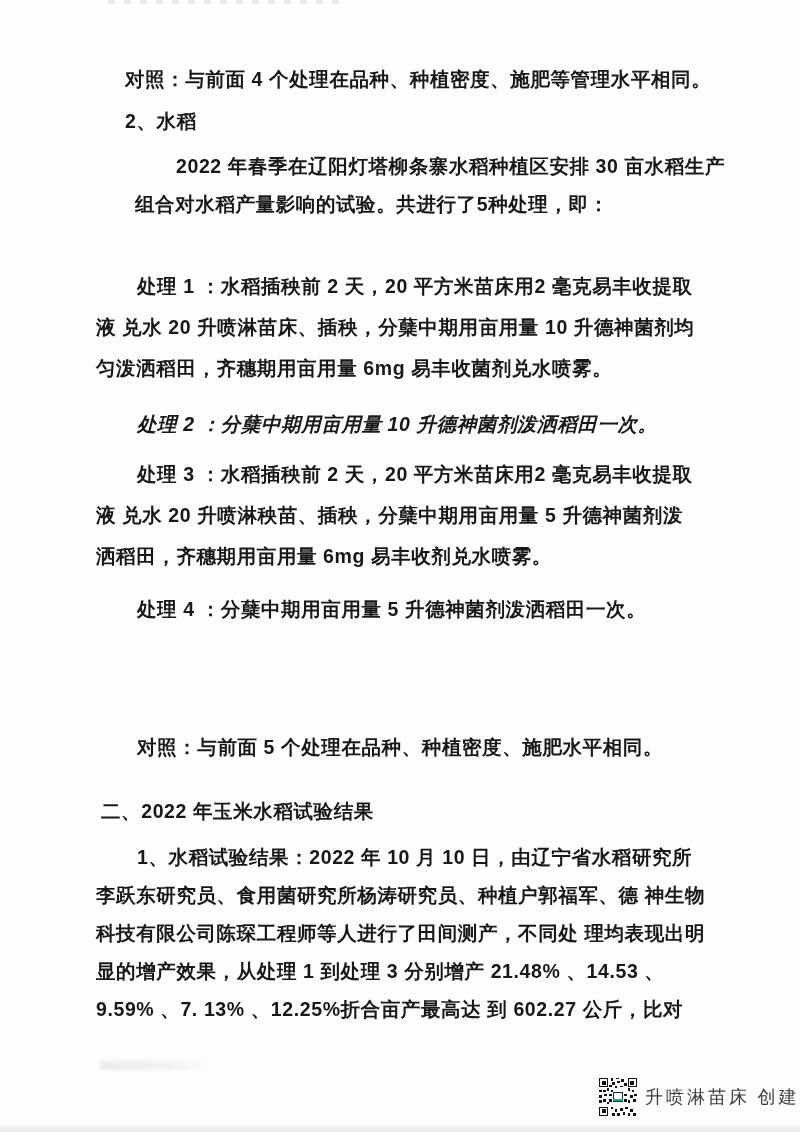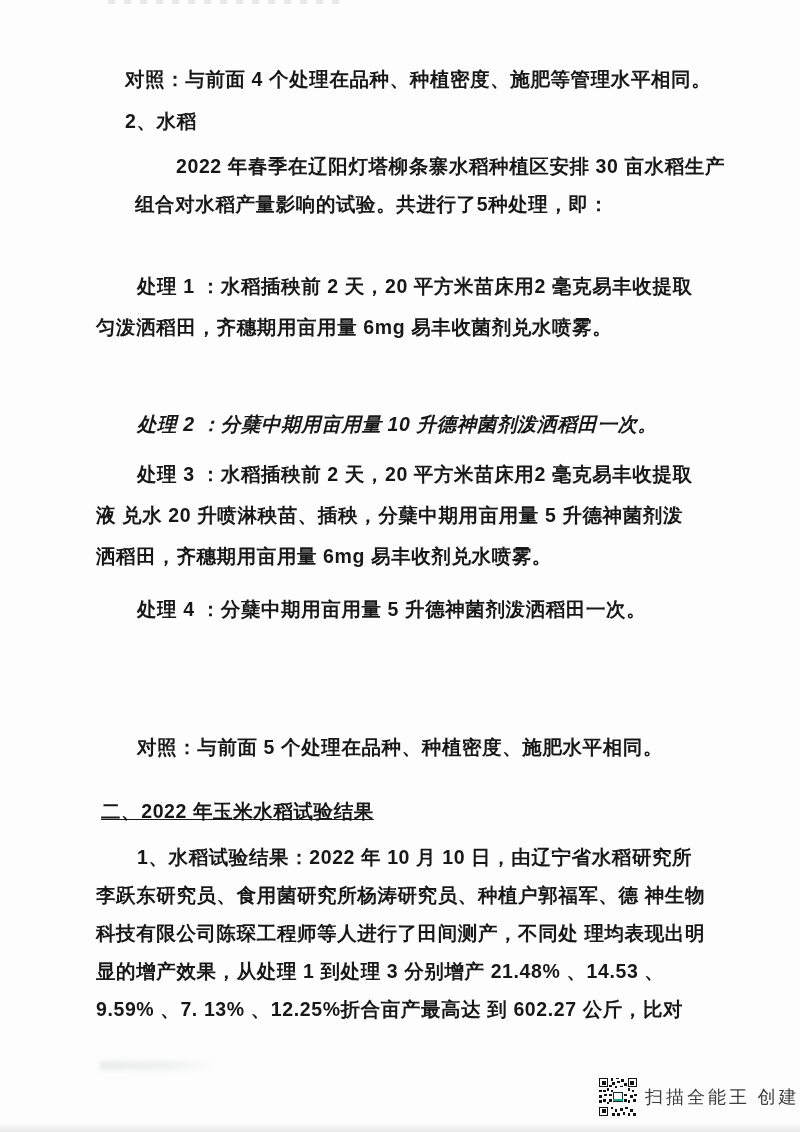--- a/index.html
+++ b/index.html
@@ -19,21 +19,21 @@
     font-size:19.5px;
     font-weight:700;
     letter-spacing:0.6px;
     color:#181818;
   }
   .ln{white-space:nowrap;overflow:visible;}
   .lh41 .ln{line-height:41px;height:41px;}
   .lh38 .ln{line-height:38px;height:38px;}
   .ind .ln:first-child{padding-left:41px;}
   .pl29{padding-left:29px;}
-  .pl5{padding-left:5px;text-decoration:underline;}
+  .pl5{padding-left:5px;}
 
   .b1{top:59px;}
   .b2{top:101px;}
   .b3{top:147px;margin-left:39px;}
   .b4{top:266px;}
   .b5{top:404px;font-style:italic;}
   .b6{top:454px;}
   .b7{top:589px;}
   .b8{top:637px;}
   .b9{top:727px;}
@@ -86,20 +86,21 @@
     <div class="ln">2、水稻</div>
   </div>
 
   <div class="block b3 lh38 ind">
     <div class="ln">2022 年春季在辽阳灯塔柳条寨水稻种植区安排 30 亩水稻生产</div>
     <div class="ln">组合对水稻产量影响的试验。共进行了5种处理，即：</div>
   </div>
 
   <div class="block b4 lh41 ind">
     <div class="ln">处理 1 ：水稻插秧前 2 天，20 平方米苗床用2 毫克易丰收提取</div>
+    <div class="ln">液 兑水 20 升喷淋苗床、插秧，分蘖中期用亩用量 10 升德神菌剂均</div>
     <div class="ln">匀泼洒稻田，齐穗期用亩用量 6mg 易丰收菌剂兑水喷雾。</div>
   </div>
 
   <div class="block b5 lh41 ind">
     <div class="ln">处理 2 ：分蘖中期用亩用量 10 升德神菌剂泼洒稻田一次。</div>
   </div>
 
   <div class="block b6 lh41 ind">
     <div class="ln">处理 3 ：水稻插秧前 2 天，20 平方米苗床用2 毫克易丰收提取</div>
     <div class="ln">液 兑水 20 升喷淋秧苗、插秧，分蘖中期用亩用量 5 升德神菌剂泼</div>
@@ -142,17 +143,17 @@
         <path d="M2 2h3v3H2zM24 2h3v3h-3zM2 24h3v3H2z"></path>
 
         <path d="M9 0h2v2H9zM13 0h2v1h-2zM17 1h2v2h-2zM10 3h2v2h-2zM14 2h2v2h-2zM19 4h2v2h-2zM8 5h2v2H8zM12 6h2v2h-2zM16 6h2v1h-2zM0 9h2v2H0zM3 9h2v2H3zM6 8h2v2H6zM9 9h2v2H9zM25 9h2v2h-2zM22 8h2v2h-2zM27 12h2v2h-2zM0 13h2v2H0zM4 12h2v2H4zM24 13h2v2h-2zM0 17h2v2H0zM3 16h2v2H3zM6 18h2v2H6zM22 17h2v2h-2zM26 16h2v2h-2zM9 22h2v2H9zM12 24h2v2h-2zM16 23h2v2h-2zM20 22h2v2h-2zM24 24h2v2h-2zM10 27h2v2h-2zM14 27h2v2h-2zM18 26h2v2h-2zM22 27h2v2h-2zM26 27h2v2h-2zM8 12h2v2H8zM19 12h2v2h-2zM8 16h2v2H8zM19 16h2v2h-2z"></path>
       </g>
 
       <rect x="10.5" y="10.5" width="8" height="8" fill="#0e2f2b"></rect>
       <rect x="11.5" y="11.5" width="6" height="4.2" fill="#fdfdfd"></rect>
       <rect x="10.5" y="16.2" width="8" height="1.6" fill="#1fa98e"></rect>
     </svg>
   </div>
-  <div class="wm">扫描全能王 创建</div>
+  <div class="wm">升喷淋苗床 创建</div>
 
   <div class="bottom-edge"></div>
 
 </div>
 
 </body></html>

